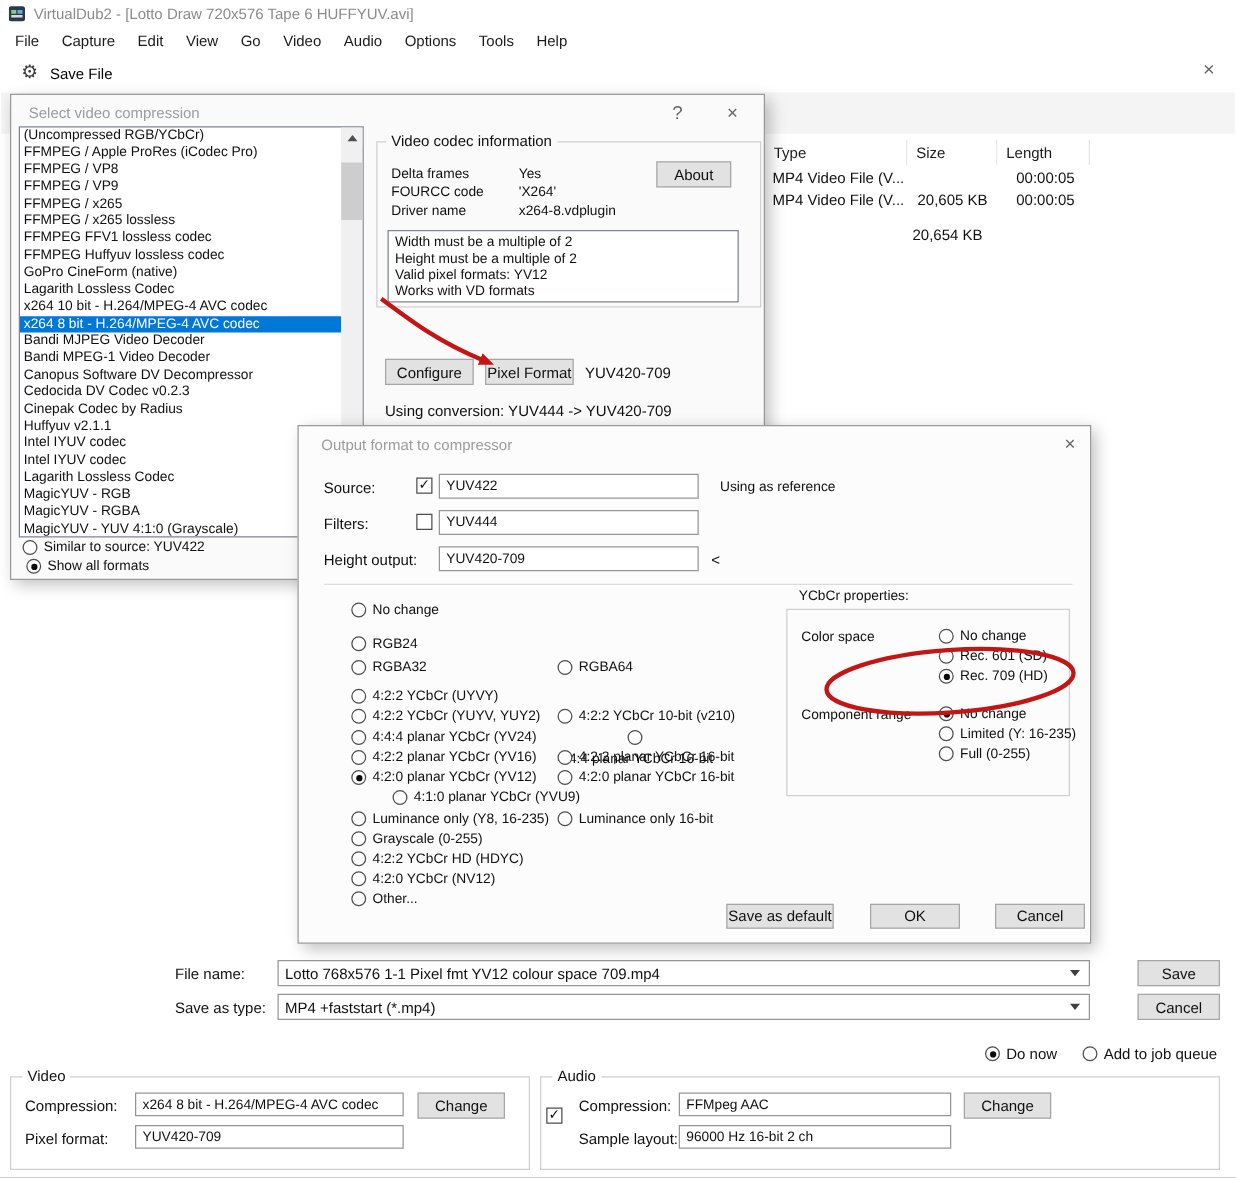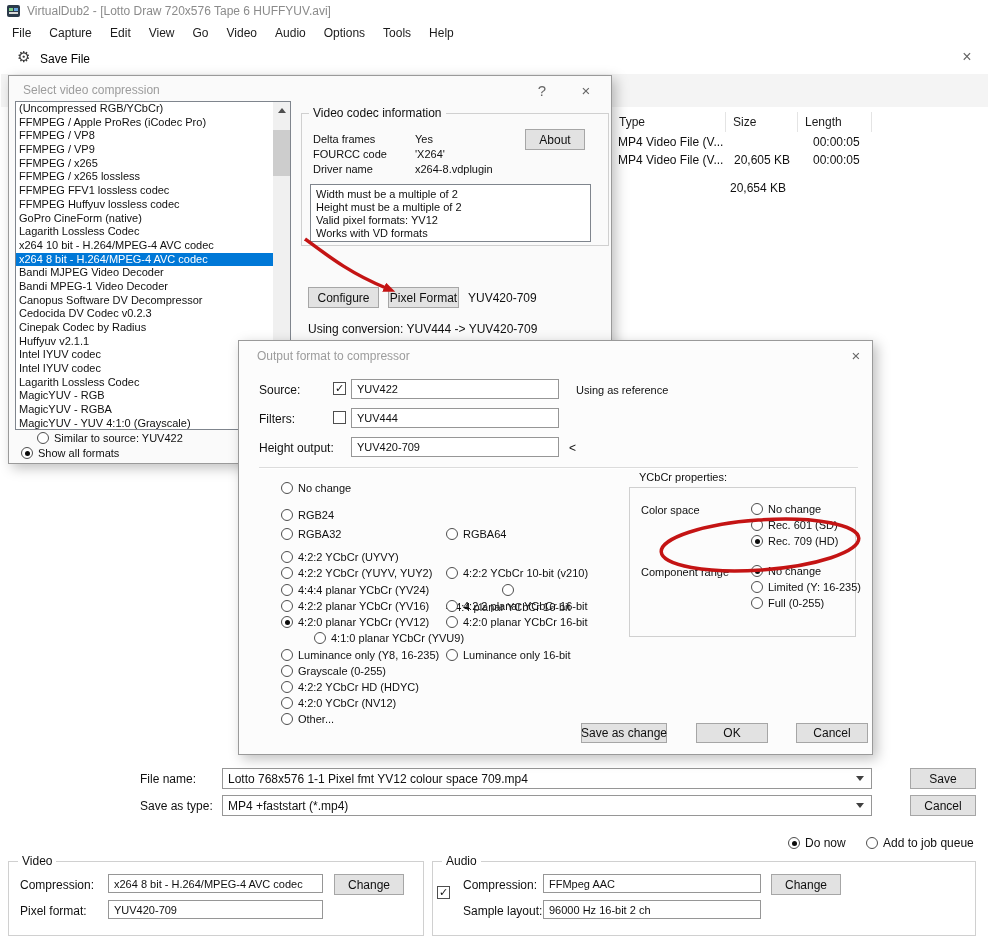--- a/index.html
+++ b/index.html
@@ -200,21 +200,21 @@
         <div class="sc-btn" style="top:0;">
             <span class="tri-up"></span>
           </div>
         <div class="sc-thumb" style="top:28px;height:46px;"></div>
         <div class="sc-btn" style="bottom:0;">
             <span class="tri-down"></span>
           </div>
       </div>
     </div>
 
-    <label class="radio-row sm" style="left:28px;top:356px;">
+    <label class="radio-row sm" style="left:9px;top:356px;">
       <span class="rbi"></span>
       <span>Similar to source: YUV422</span>
     </label>
     <label class="radio-row sm on" style="left:12px;top:371px;">
       <span class="rbi"></span>
       <span>Show all formats</span>
     </label>
 
     <div class="groupbox" style="left:292px;top:37px;width:308px;height:133px;"></div>
     <span class="gb-label ondlg lbl" style="left:300px;top:30px;">Video codec information</span>
@@ -361,21 +361,21 @@
       </label>
     <label class="radio-row sm" style="left:512px;top:240px;">
         <span class="rbi"></span>
         <span>Limited (Y: 16-235)</span>
       </label>
     <label class="radio-row sm" style="left:512px;top:256px;">
         <span class="rbi"></span>
         <span>Full (0-255)</span>
       </label>
 
-    <div class="btn" style="left:342px;top:382px;width:86px;height:20px;">Save as change</div>
+    <div class="btn" style="left:342px;top:382px;width:86px;height:20px;">Save as default</div>
     <div class="btn" style="left:457px;top:382px;width:72px;height:20px;">OK</div>
     <div class="btn" style="left:557px;top:382px;width:72px;height:20px;">Cancel</div>
   </div>
 
   <svg id="annotations" width="989" height="942">
     <defs>
       <marker id="ah" markerUnits="userSpaceOnUse" markerWidth="14" markerHeight="12" refX="2" refY="5" orient="auto">
         <polygon points="0 0, 12 5, 0 10" fill="#c41414"></polygon>
       </marker>
     </defs>

